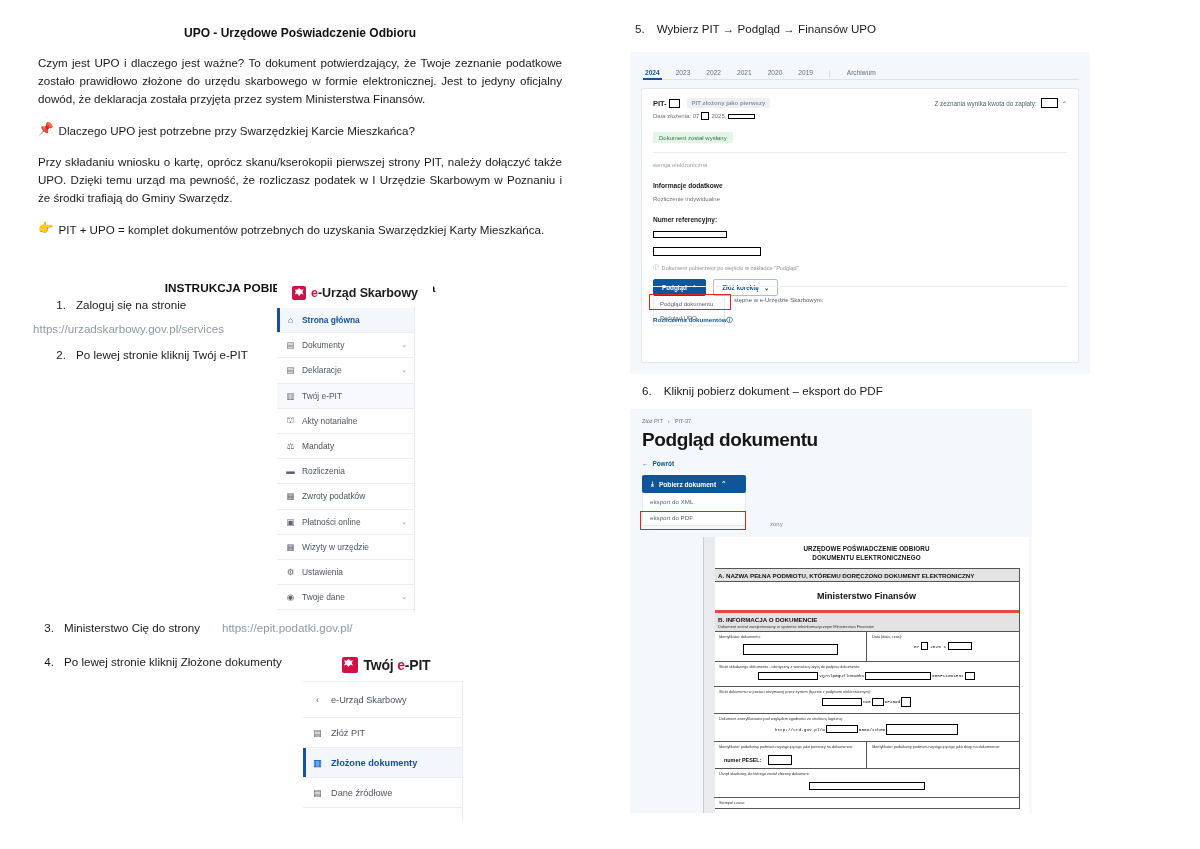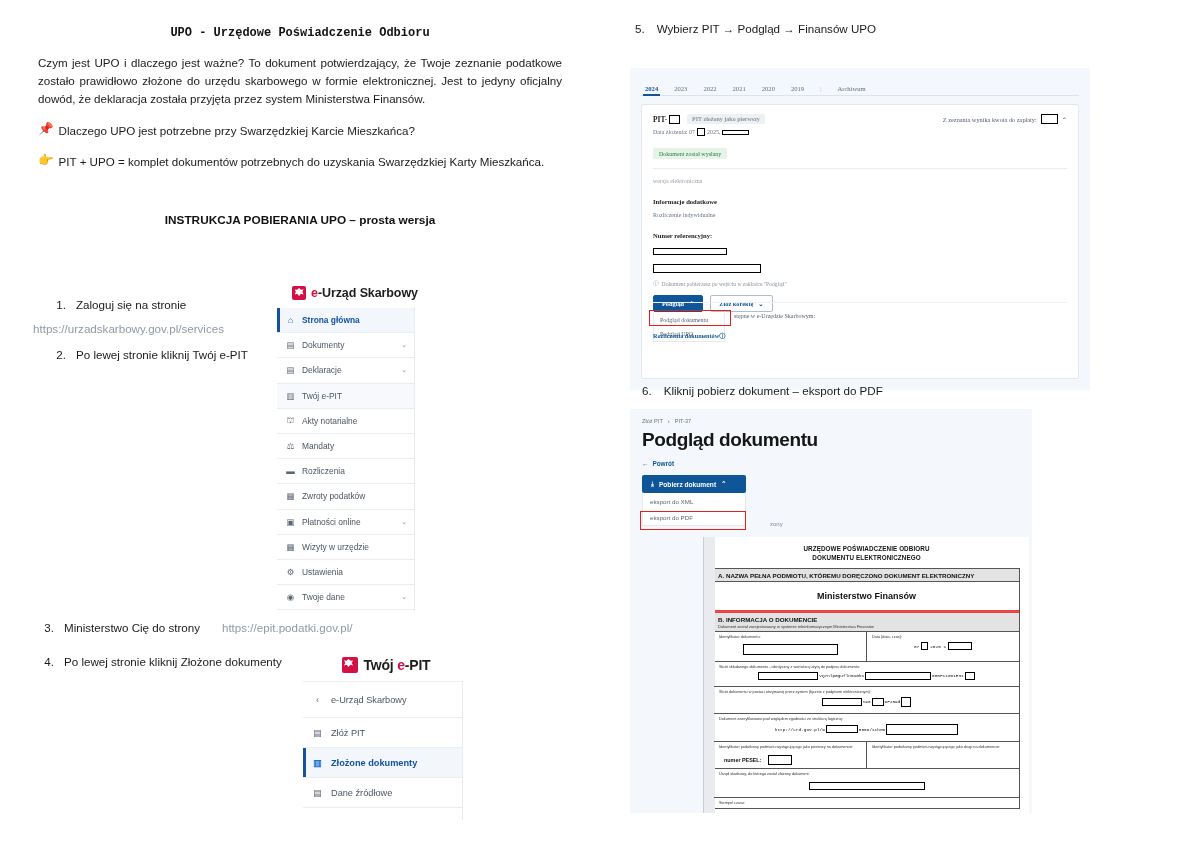--- a/index.html
+++ b/index.html
@@ -18,21 +18,20 @@
 
   
   .col-left { position: absolute; left: 0; top: 0; width: 600px; height: 849px; }
 
   .doc-title {
     text-align: center;
     font-weight: bold;
     font-size: 12px;
     margin-top: 26px;
     color: #111;
-    font-family: Liberation Mono, monospace;
   }
 
   .para {
     margin: 14px 38px 0 38px;
     font-size: 11.6px;
     line-height: 1.55;
     text-align: justify;
     color: #1a1a1a;
   }
 
@@ -171,25 +170,24 @@
   .r-step {
     position: absolute;
     display: flex; gap: 12px;
     font-size: 11.6px; color: #1a1a1a;
   }
   .r5 { left: 35px; top: 22px; }
   .r6 { left: 42px; top: 384px; }
 
   
   .shot-doclist {
-    position: absolute; left: 30px; top: 68px;
+    position: absolute; left: 30px; top: 52px;
     width: 460px; height: 322px;
     background: #f4f7fb;
     padding: 9px 11px;
-    font-family: Liberation Serif, serif;
   }
   .dl-tabs {
     display: flex; align-items: flex-end; gap: 16px;
     border-bottom: 1px solid #dde3ea;
     padding: 0 4px;
     height: 19px;
   }
   .dl-tab {
     font-size: 6.6px; color: #63707d; padding-bottom: 3px; position: relative; white-space: nowrap;
   }
@@ -308,20 +306,21 @@
 
     <div class="doc-title">UPO - Urzędowe Poświadczenie Odbioru</div>
 
     <div class="para">Czym jest UPO i dlaczego jest ważne? To dokument potwierdzający, że Twoje zeznanie podatkowe zostało prawidłowo złożone do urzędu skarbowego w formie elektronicznej. Jest to jedyny oficjalny dowód, że deklaracja została przyjęta przez system Ministerstwa Finansów.</div>
 
     <div class="emoji-line">
       <span class="emoji">📌</span>
       <span>Dlaczego UPO jest potrzebne przy Swarzędzkiej Karcie Mieszkańca?</span>
     </div>
 
+    <div class="para">Przy składaniu wniosku o kartę, oprócz skanu/kserokopii pierwszej strony PIT, należy dołączyć także UPO. Dzięki temu urząd ma pewność, że rozliczasz podatek w I Urzędzie Skarbowym w Poznaniu i że środki trafiają do Gminy Swarzędz.</div>
 
     <div class="emoji-line">
       <span class="emoji">👉</span>
       <span>PIT + UPO = komplet dokumentów potrzebnych do uzyskania Swarzędzkiej Karty Mieszkańca.</span>
     </div>
 
     <div class="section-title">INSTRUKCJA POBIERANIA UPO – prosta wersja</div>
 
     <div class="step s1">
       <span class="step-num">1.</span>

